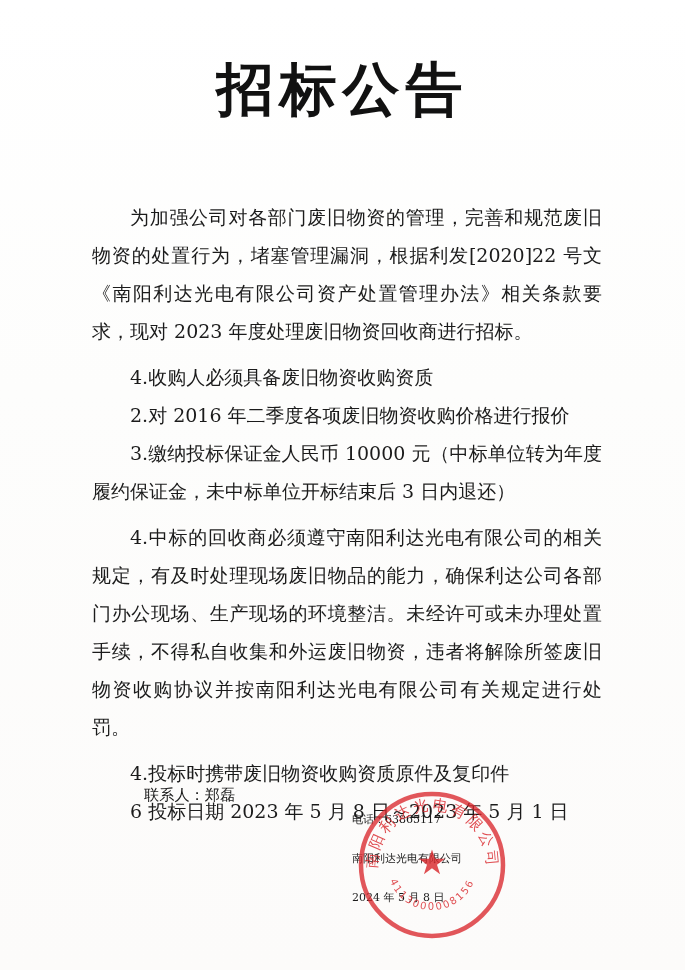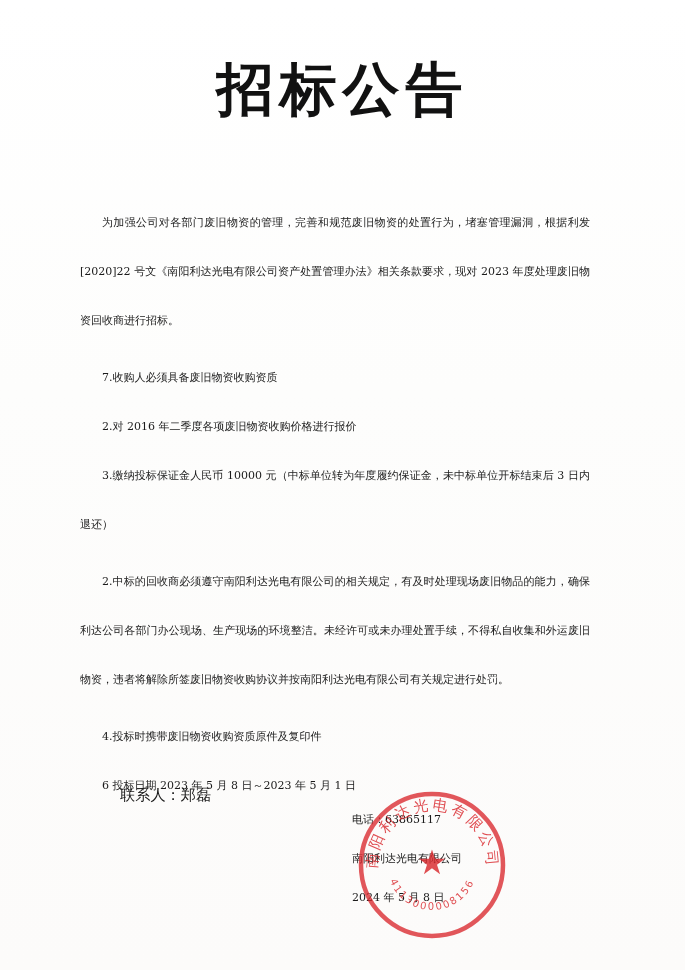--- a/index.html
+++ b/index.html
@@ -35,24 +35,24 @@
     text-align: center;
     font-family: "DejaVu Serif", "Liberation Serif", serif;
     font-weight: bold;
     font-size: 57px;
     letter-spacing: 6px;
     color: #111;
   }
   .body-block {
     position: absolute;
     top: 198px;
-    left: 80px;
+    left: 92px;
     width: 510px;
-    font-size: 11px;
-    line-height: 49px;
+    font-size: 19px;
+    line-height: 38px;
     color: #1b1b1b;
     text-align: justify;
   }
   .para {
     margin: 0 0 0 0;
   }
   .para.indent {
     text-indent: 2em;
   }
   .gap-sm { height: 8px; }
@@ -61,21 +61,21 @@
     position: absolute;
     left: 352px;
     top: 800px;
     width: 250px;
     font-size: 11px;
     line-height: 39px;
     color: #1b1b1b;
   }
   .contact-line {
     position: absolute;
-    left: 120px;
+    left: 144px;
     top: 785px;
     font-size: 15.2px;
     color: #1b1b1b;
   }
 
   
   .seal {
     position: absolute;
     left: 355px;
     top: 788px;
@@ -94,25 +94,25 @@
 <body>
 
 <div class="page">
   <div class="paper-tint"></div>
 
   <div class="doc-title">招标公告</div>
 
   <div class="body-block">
     <p class="para indent">为加强公司对各部门废旧物资的管理，完善和规范废旧物资的处置行为，堵塞管理漏洞，根据利发[2020]22 号文《南阳利达光电有限公司资产处置管理办法》相关条款要求，现对 2023 年度处理废旧物资回收商进行招标。</p>
     <div class="gap-sm"></div>
-    <p class="para indent">7.收购人必须具备废旧物资收购资质</p>
+    <p class="para indent">4.收购人必须具备废旧物资收购资质</p>
     <p class="para indent">2.对 2016 年二季度各项废旧物资收购价格进行报价</p>
     <p class="para indent">3.缴纳投标保证金人民币 10000 元（中标单位转为年度履约保证金，未中标单位开标结束后 3 日内退还）</p>
     <div class="gap-sm"></div>
-    <p class="para indent">2.中标的回收商必须遵守南阳利达光电有限公司的相关规定，有及时处理现场废旧物品的能力，确保利达公司各部门办公现场、生产现场的环境整洁。未经许可或未办理处置手续，不得私自收集和外运废旧物资，违者将解除所签废旧物资收购协议并按南阳利达光电有限公司有关规定进行处罚。</p>
+    <p class="para indent">4.中标的回收商必须遵守南阳利达光电有限公司的相关规定，有及时处理现场废旧物品的能力，确保利达公司各部门办公现场、生产现场的环境整洁。未经许可或未办理处置手续，不得私自收集和外运废旧物资，违者将解除所签废旧物资收购协议并按南阳利达光电有限公司有关规定进行处罚。</p>
     <div class="gap-sm"></div>
     <p class="para indent">4.投标时携带废旧物资收购资质原件及复印件</p>
     <p class="para indent">6 投标日期 2023 年 5 月 8 日～2023 年 5 月 1 日</p>
   </div>
 
   <div class="contact-line">联系人：郑磊</div>
 
   <div class="sign-block">
     <div>电话：63865117</div>
     <div>南阳利达光电有限公司</div>

